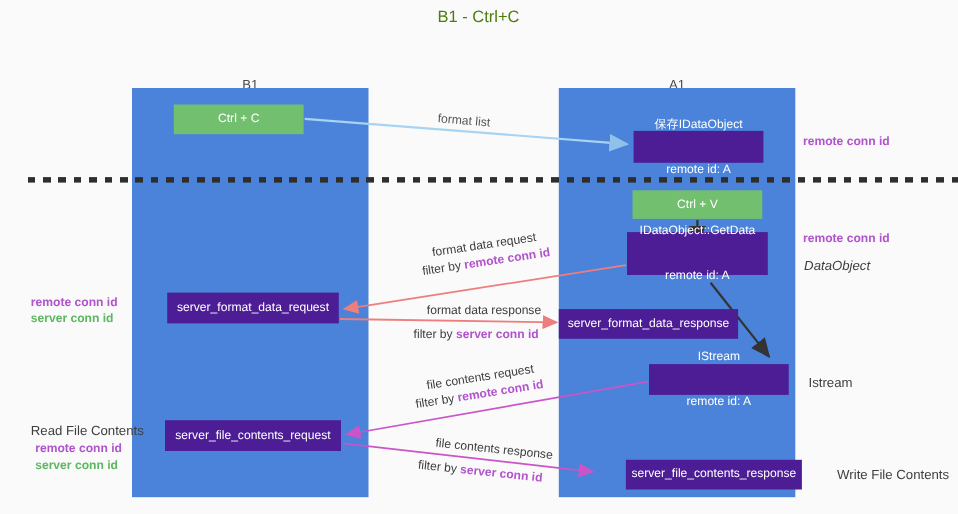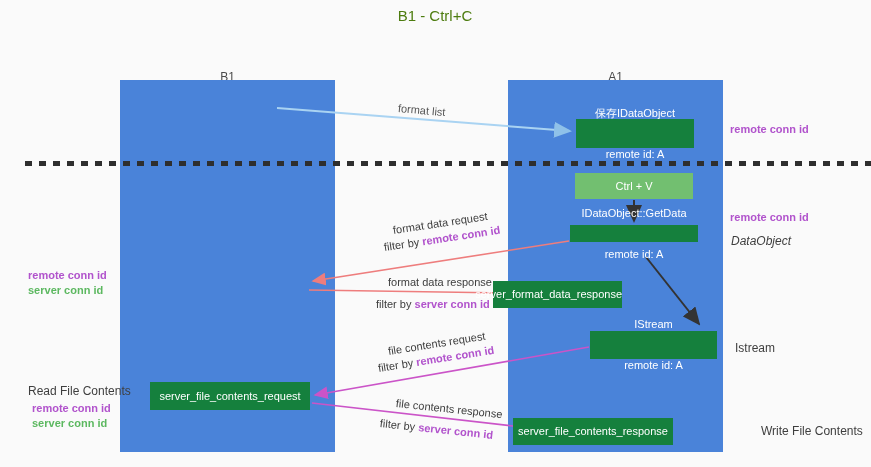--- a/index.html
+++ b/index.html
@@ -11,21 +11,21 @@
   .col-header{position:absolute;width:215px;text-align:center;color:#4a4a4a;
               font-size:12px;line-height:14px;margin-top:20px;}
   .lifeline{position:absolute;top:80px;width:215px;height:372px;background:#4a83d9;}
 
   .dashline{position:absolute;left:25px;top:161px;width:846px;height:5px;
             background:repeating-linear-gradient(90deg,#2e2e2e 0 7px,transparent 7px 14px);}
 
   .box{position:absolute;display:flex;flex-direction:column;align-items:center;
        justify-content:center;color:#fff;text-align:center;font-size:11px;line-height:13px;}
   .green{background:#72bf70;}
-  .orange{background:#15803d;gap:28px;}
+  .orange{background:#4c1d95;gap:28px;}
 
   .lbl{position:absolute;font-size:11px;color:#3d3d3d;white-space:nowrap;}
   .purple{color:#b153cc;font-weight:bold;}
   .greenlbl{color:#5cb860;font-weight:bold;}
   .dark{color:#3e3e3e;font-size:12px;}
 
   svg.arrows{position:absolute;left:0;top:0;pointer-events:none;}
 </style>
 </head>
 <body>
@@ -67,43 +67,49 @@
     </defs>
     <line x1="277" y1="108" x2="570" y2="131" stroke="#a9d3f2" stroke-width="2" marker-end="url(#mBlue)"></line>
     <line x1="634" y1="200" x2="634" y2="221" stroke="#333333" stroke-width="2" marker-end="url(#mBlack)"></line>
     <line x1="646" y1="257" x2="699" y2="324" stroke="#333333" stroke-width="2" marker-end="url(#mBlack)"></line>
     <line x1="569" y1="241" x2="313" y2="281" stroke="#ee7d7d" stroke-width="1.6" marker-end="url(#mRed)"></line>
     <line x1="309" y1="290" x2="506" y2="293" stroke="#ee7d7d" stroke-width="1.6" marker-end="url(#mRed)"></line>
     <line x1="589" y1="347" x2="315" y2="395" stroke="#cb54c8" stroke-width="1.6" marker-end="url(#mMag)"></line>
     <line x1="312" y1="403" x2="539" y2="429" stroke="#cb54c8" stroke-width="1.6" marker-end="url(#mMag)"></line>
   </svg>
 
+  <div class="box green" style="left:158px;top:95px;width:118px;height:27px;">
+    <span>Ctrl + C</span>
+  </div>
+  <div class="box orange" style="left:152px;top:266px;width:156px;height:28px;">
+    <span>server_format_data_request</span>
+  </div>
   <div class="box orange" style="left:150px;top:382px;width:160px;height:28px;">
     <span>server_file_contents_request</span>
   </div>
 
   <div class="box orange" style="left:576px;top:119px;width:118px;height:29px;">
     <span>保存IDataObject</span>
     <span>remote id: A</span>
   </div>
   <div class="box green" style="left:575px;top:173px;width:118px;height:26px;text-align:center;">
     <span>Ctrl + V</span>
   </div>
-  <div class="box orange" style="left:570px;top:225px;width:128px;height:17px;">
+  <div class="box orange" style="left:570px;top:211px;width:128px;height:39px;">
     <span>IDataObject::GetData</span>
     <span>remote id: A</span>
   </div>
-  <div class="box orange" style="left:493px;top:281px;width:129px;height:27px;align-items:flex-end;">
+  <div class="box orange" style="left:508px;top:281px;width:163px;height:27px;">
     <span>server_format_data_response</span>
   </div>
   <div class="box orange" style="left:590px;top:331px;width:127px;height:28px;">
     <span>IStream</span>
     <span>remote id: A</span>
   </div>
-  <div class="box orange" style="left:513px;top:418px;width:160px;height:27px;">
+  <div class="box orange" style="left:569px;top:418px;width:160px;height:27px;">
     <span>server_file_contents_response</span>
   </div>
 
   <div class="lbl" style="left:398px;top:102px;transform:rotate(5deg);transform-origin:left center;color:#555;">format list</div>
 
   <div class="lbl" style="left:393px;top:224px;transform:rotate(-8.5deg);transform-origin:left center;">format data request</div>
   <div class="lbl" style="left:384px;top:241px;transform:rotate(-8.5deg);transform-origin:left center;">
     <span>filter by </span><span class="purple">remote conn id</span>
   </div>
 

